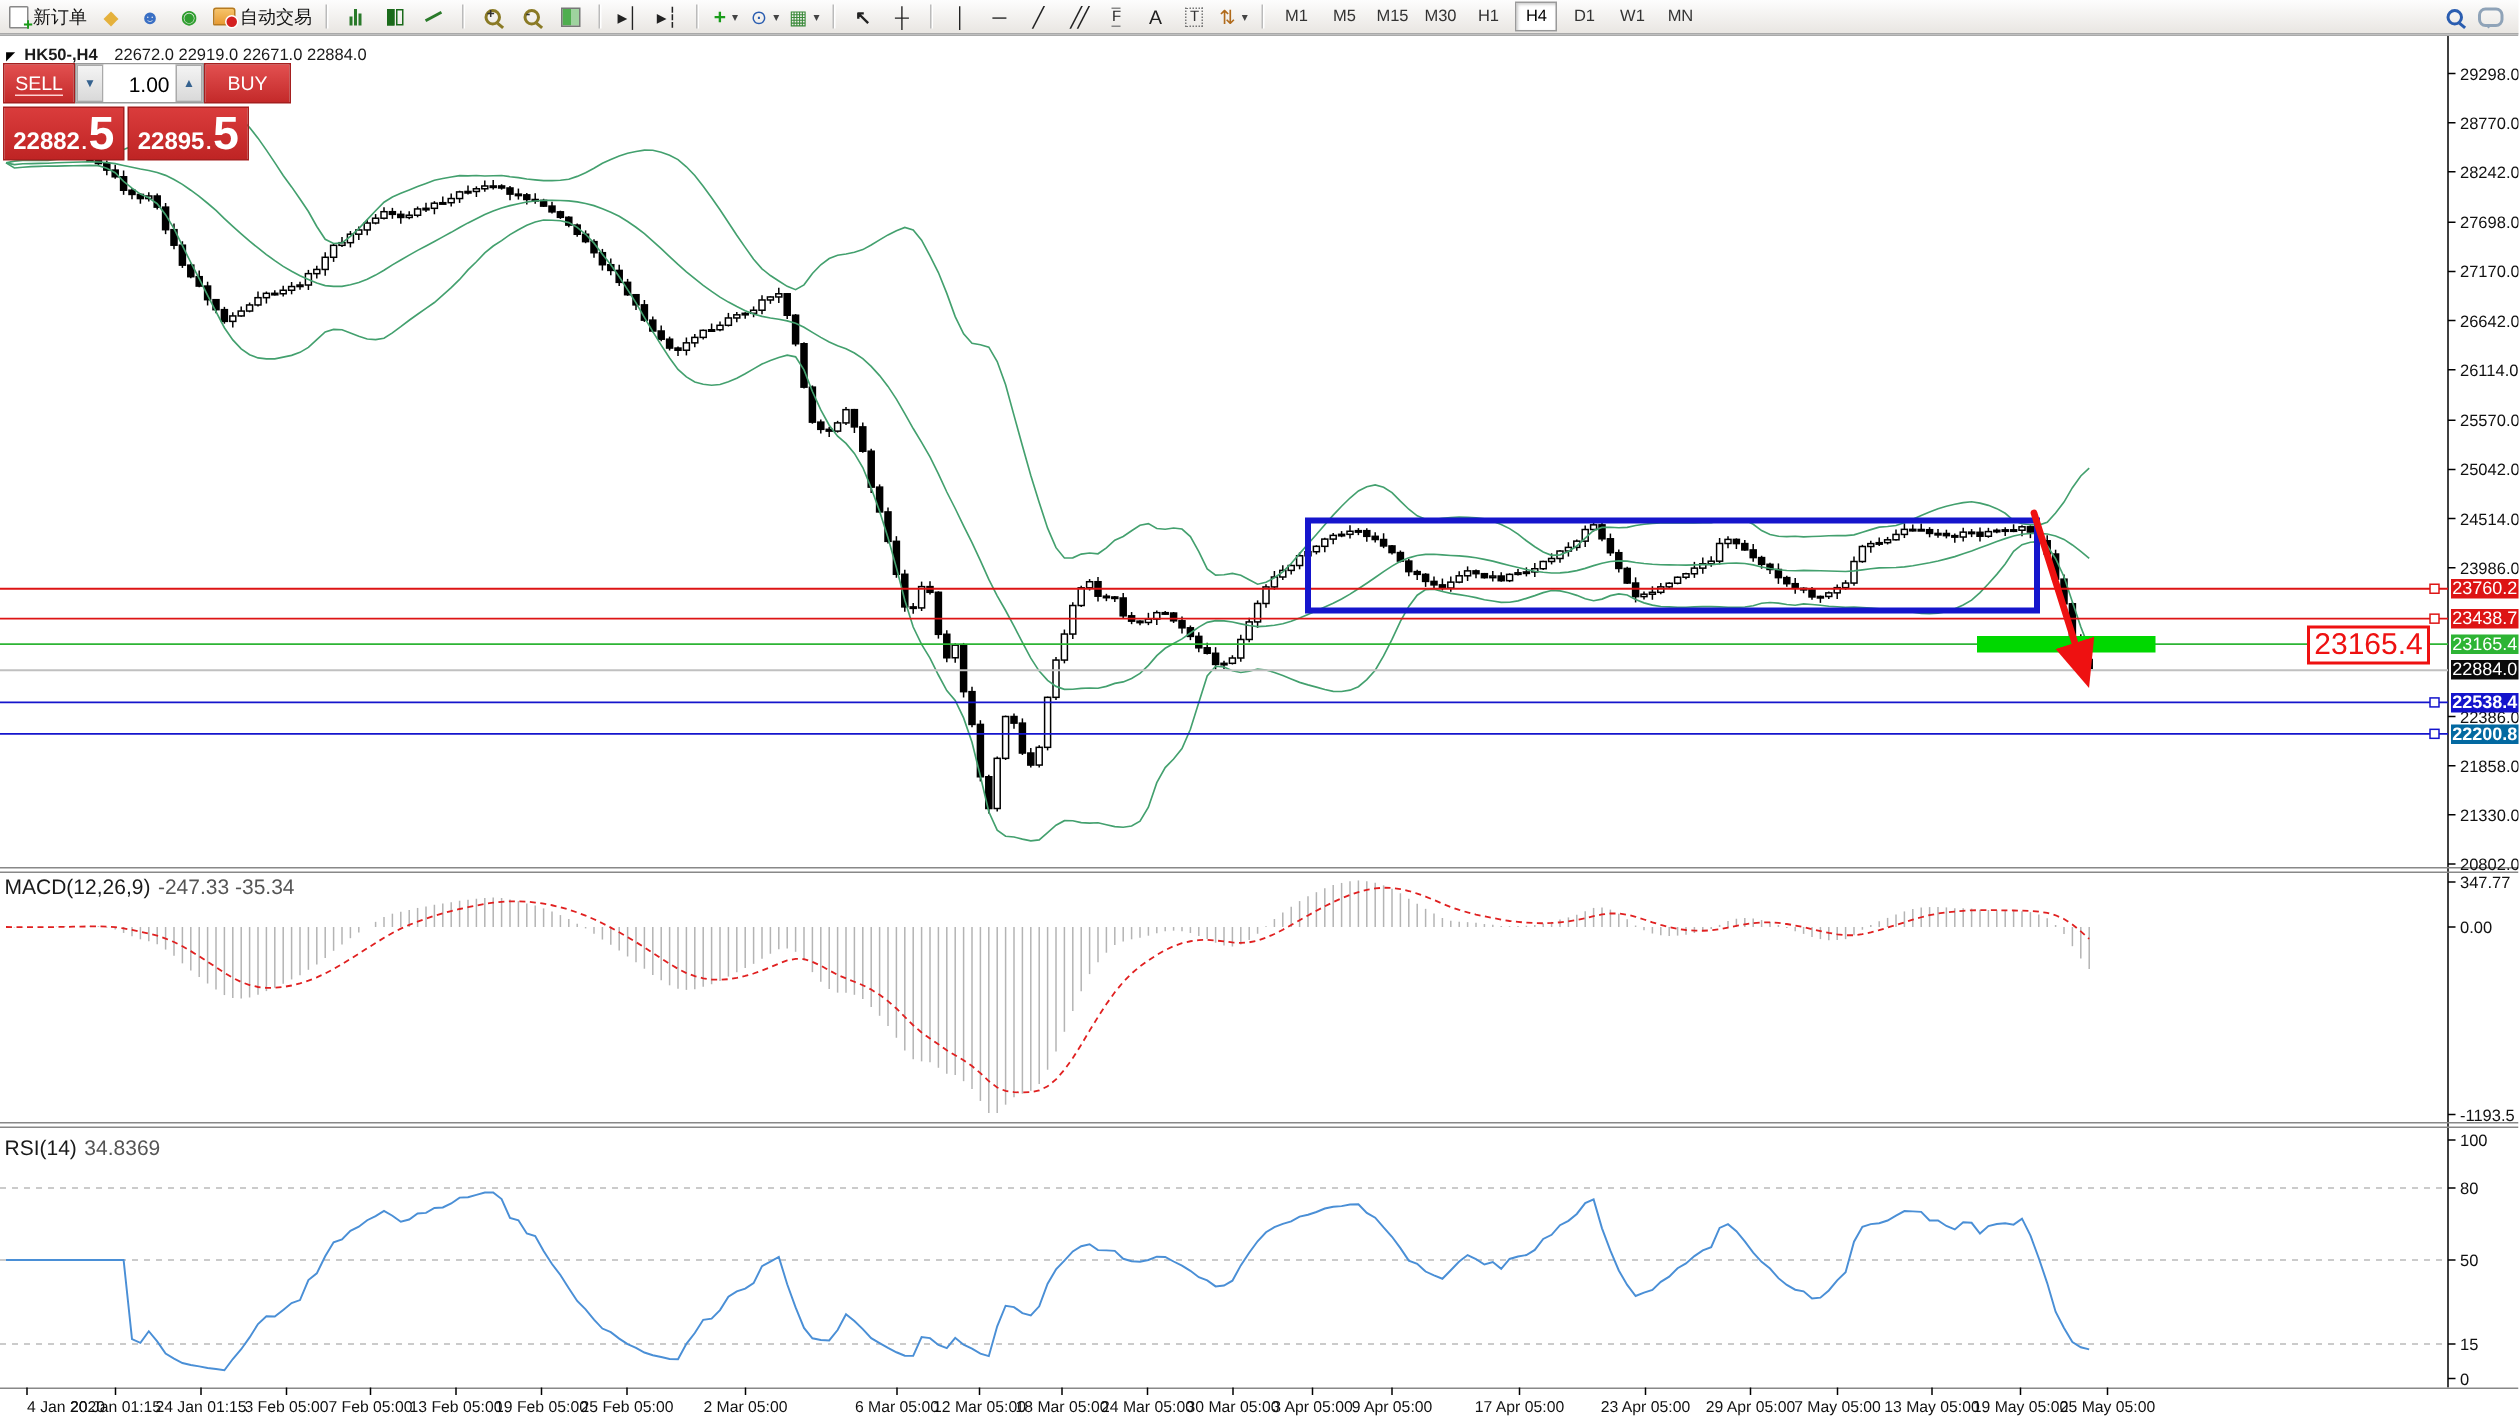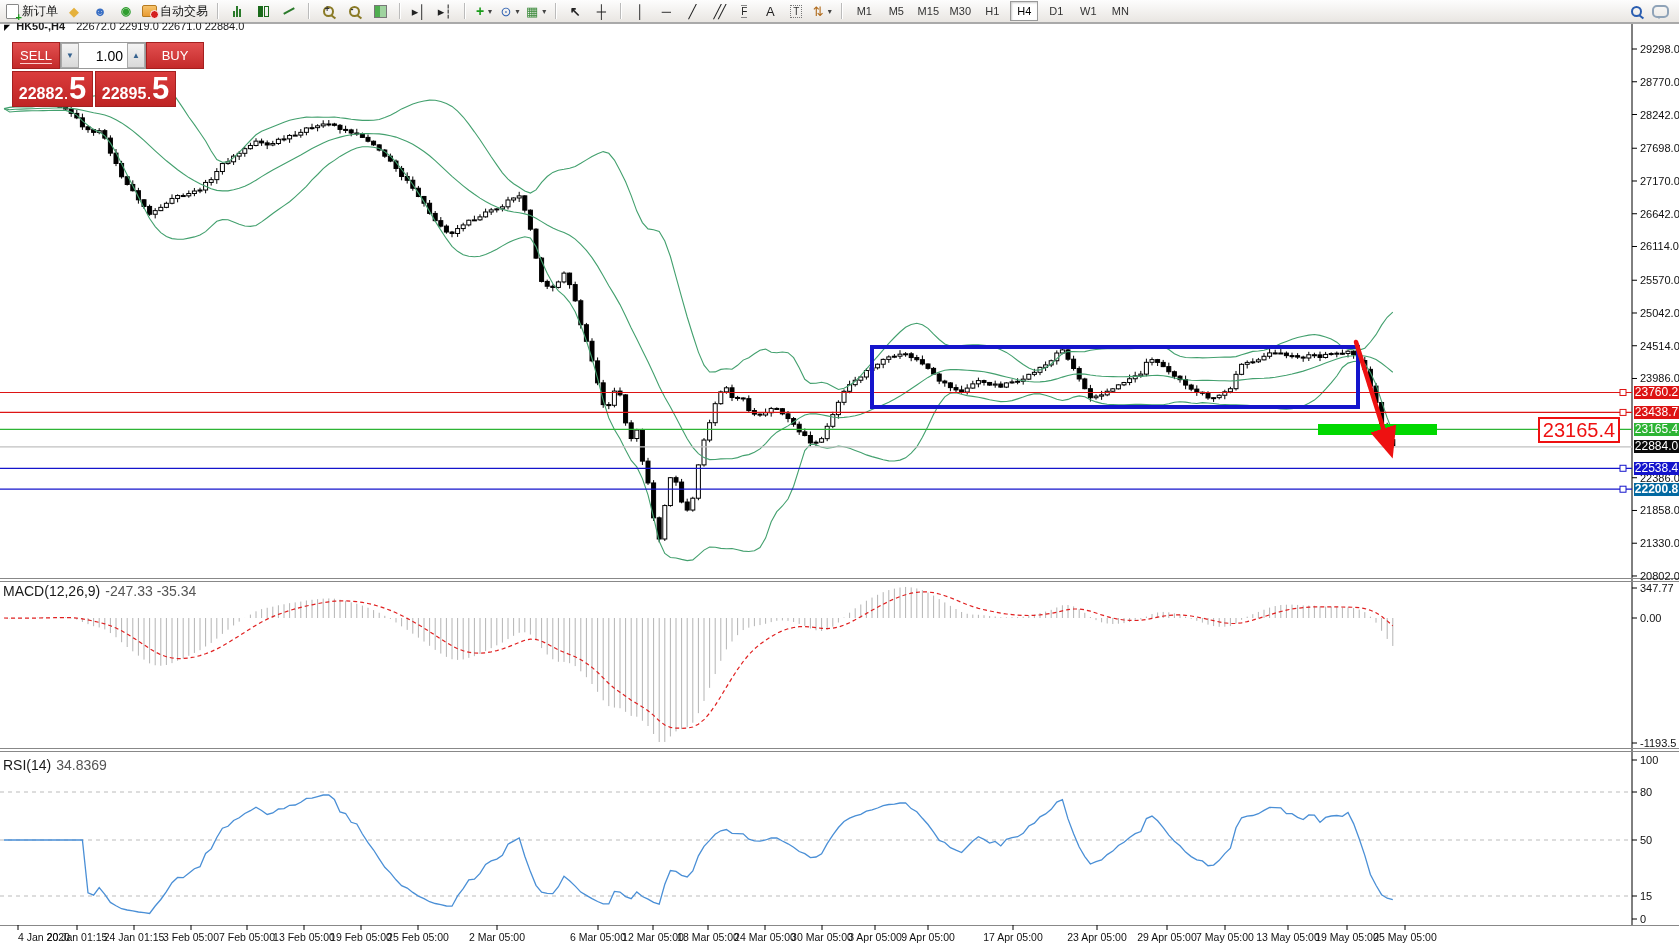--- a/index.html
+++ b/index.html
@@ -44,25 +44,25 @@
   .tlabel-box{border:1px dotted #777;padding:0 2px;font-size:10px;color:#333;}
   .tf-btn{min-width:26px;height:18px;display:flex;align-items:center;justify-content:center;
     font-size:11px;color:#333;border:1px solid transparent;margin:0 2px;}
   .tf-btn.active{background:#fff;border:1px solid #9a9a9a;box-shadow:inset 1px 1px 2px #ccc;color:#000;}
   .tb-right{margin-left:auto;display:flex;align-items:center;gap:10px;padding-right:10px;}
   .bubble{display:inline-block;width:13px;height:9px;border:2px solid #8fa3b8;border-radius:5px;position:relative;}
   .bubble:after{content:"";position:absolute;left:2px;bottom:-6px;border:3px solid transparent;border-top-color:#8fa3b8;}
   
   #chart-svg{position:absolute;left:0;top:0;z-index:1;}
   #overlay-svg{position:absolute;left:0;top:0;z-index:5;pointer-events:none;}
-  .chart-header{position:absolute;left:4px;top:20px;font-size:11px;color:#1a1a1a;z-index:10;white-space:nowrap;}
+  .chart-header{position:absolute;left:4px;top:31px;font-size:11px;color:#1a1a1a;z-index:10;white-space:nowrap;}
   .chart-header .tri{font-size:8px;margin-right:3px;color:#000;}
   .chart-header b{font-weight:bold;margin-right:8px;}
   
-  .trade-panel{position:absolute;left:2px;top:42px;width:164px;z-index:12;font-family:"Liberation Sans",sans-serif;margin-left:10px;}
+  .trade-panel{position:absolute;left:2px;top:42px;width:164px;z-index:12;font-family:"Liberation Sans",sans-serif;}
   .tp-row1{display:flex;height:27px;}
   .btn-sell,.btn-buy{flex:0 0 46px;background:linear-gradient(#e25050,#c42a2a);border:1px solid #a51f1f;
     color:#fff;font-size:13px;display:flex;align-items:center;justify-content:center;cursor:pointer;}
   .btn-sell span{border-bottom:1px solid #ffd0d0;}
   .btn-buy{flex:0 0 56px;}
   .vol-box{flex:1;display:flex;background:#fff;border:1px solid #999;align-items:stretch;}
   .spin{width:16px;display:flex;align-items:center;justify-content:center;background:linear-gradient(#f4f4f4,#d9d9d9);
     border:1px solid #aaa;color:#35628f;font-size:8px;cursor:pointer;}
   .vol-input{flex:1;border:0;outline:0;text-align:right;font-size:14px;padding:0 4px;width:40px;color:#000;}
   .tp-row2{display:flex;margin-top:2px;gap:2px;height:36px;}
@@ -1138,16 +1138,16 @@
   </div>
   <div class="ind-label" style="top:757px">
     <span>RSI(14)</span><span class="vals">34.8369</span>
   </div>
 
   <div id="badges">
       <div class="badge" style="top: 385.993px; background: rgb(221, 20, 20);">23760.2</div>
       <div class="badge" style="top: 405.935px; background: rgb(221, 20, 20);">23438.7</div>
       <div class="badge" style="top: 422.887px; background: rgb(45, 180, 52);">23165.4</div>
       <div class="badge" style="top: 440.341px; background: rgb(10, 10, 10);">22884.0</div>
-      <div class="badge" style="top: 461.778px; background: rgb(20, 20, 204);">22538.4</div>
+      <div class="badge" style="top: 461.778px; background: rgb(20, 20, 204); font-weight: bold;">22538.4</div>
       <div class="badge" style="top: 482.718px; background: #0369a1; font-weight: bold;">22200.8</div>
     </div>
 </div>
 
 </body></html>

